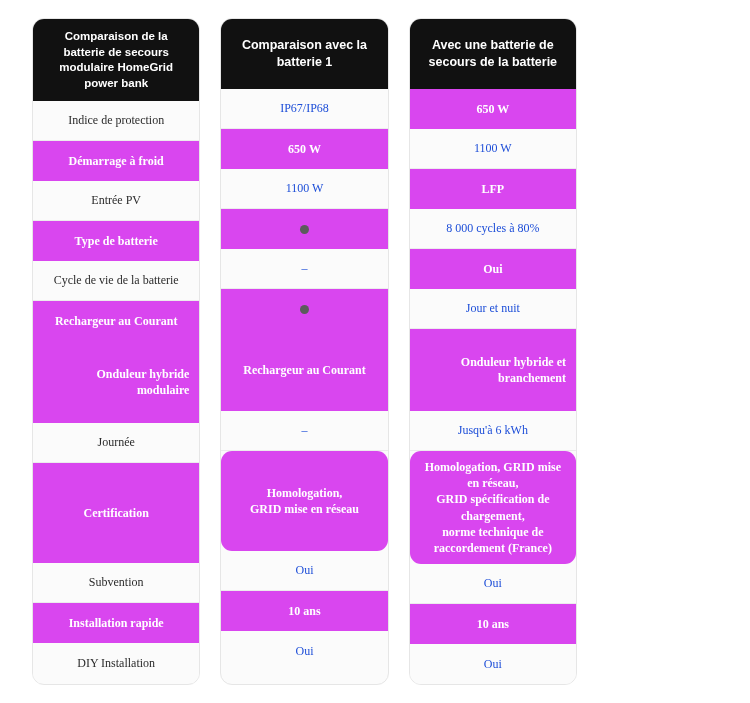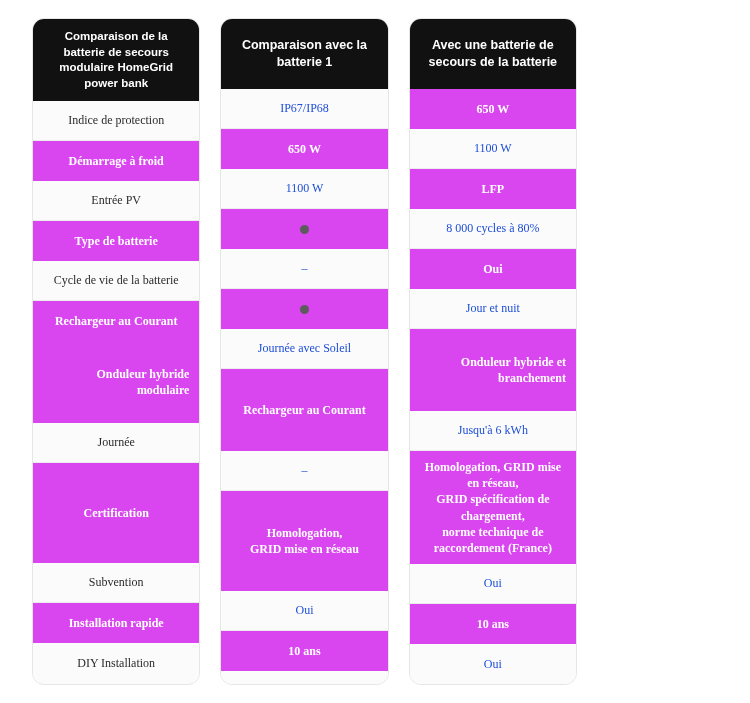--- a/index.html
+++ b/index.html
@@ -80,20 +80,21 @@
   .row.value {
     color: #1d4ed8;
     font-weight: normal;
   }
   .row.dark.value {
     color: #ffffff;
     font-weight: bold;
   }
   .row.multiline {
     white-space: pre-line;
+    border-radius: 11px;
   }
   .row:last-child {
     border-bottom: none;
   }
   .dash {
     color: #9a9a9a;
   }
   .icon-dot {
     display: inline-block;
     width: 9px;
@@ -129,21 +130,20 @@
     <div class="row light value">IP67/IP68</div>
     <div class="row dark value">650 W</div>
     <div class="row light value">1100 W</div>
     <div class="row dark value">
         <span class="icon-dot"></span>
       </div>
     <div class="row light value dash">–</div>
     <div class="row dark value">
         <span class="icon-dot"></span>
       </div>
-    <div class="row light value">Journée avec Soleil</div>
     <div class="row dark value tall">Rechargeur au Courant</div>
     <div class="row light value dash">–</div>
     <div class="row dark value xtall multiline">Homologation,
 GRID mise en réseau</div>
     <div class="row light value">Oui</div>
     <div class="row dark value">10 ans</div>
     <div class="row light value">Oui</div>
   </div>
 
   <div class="column">

